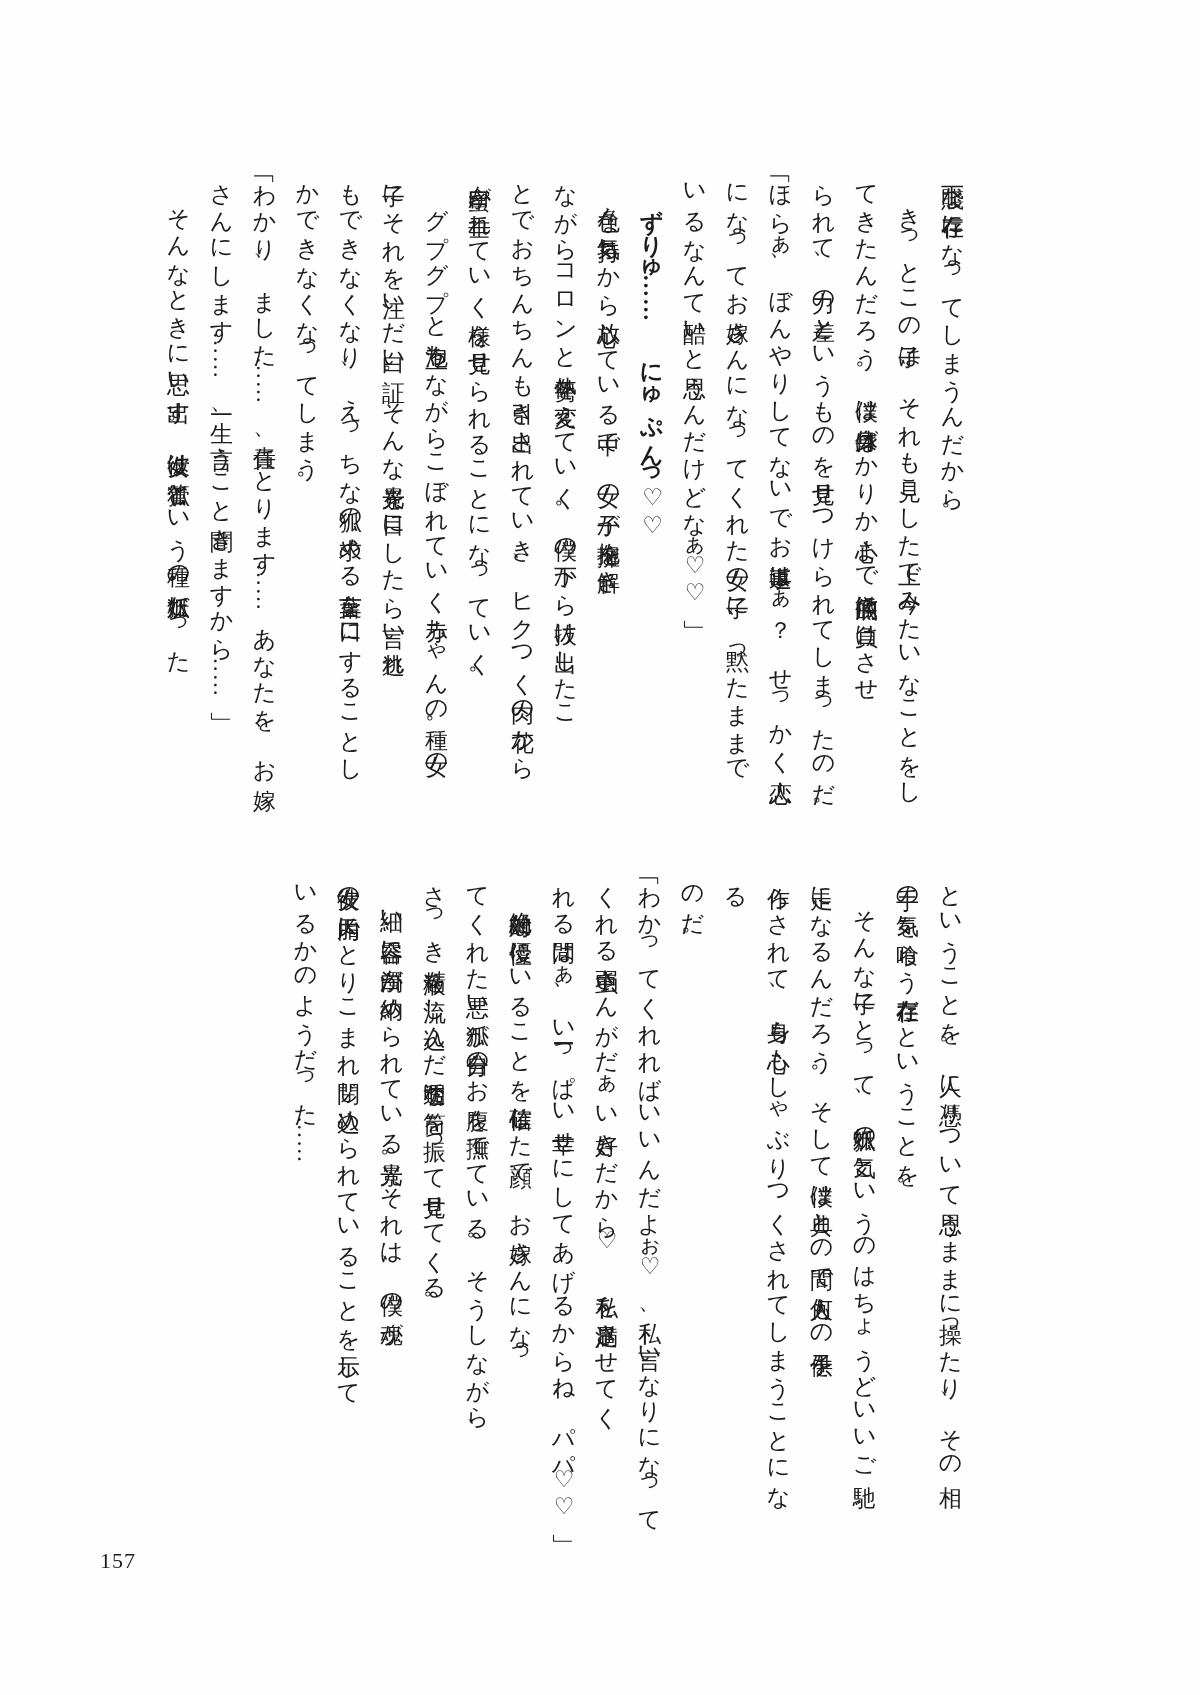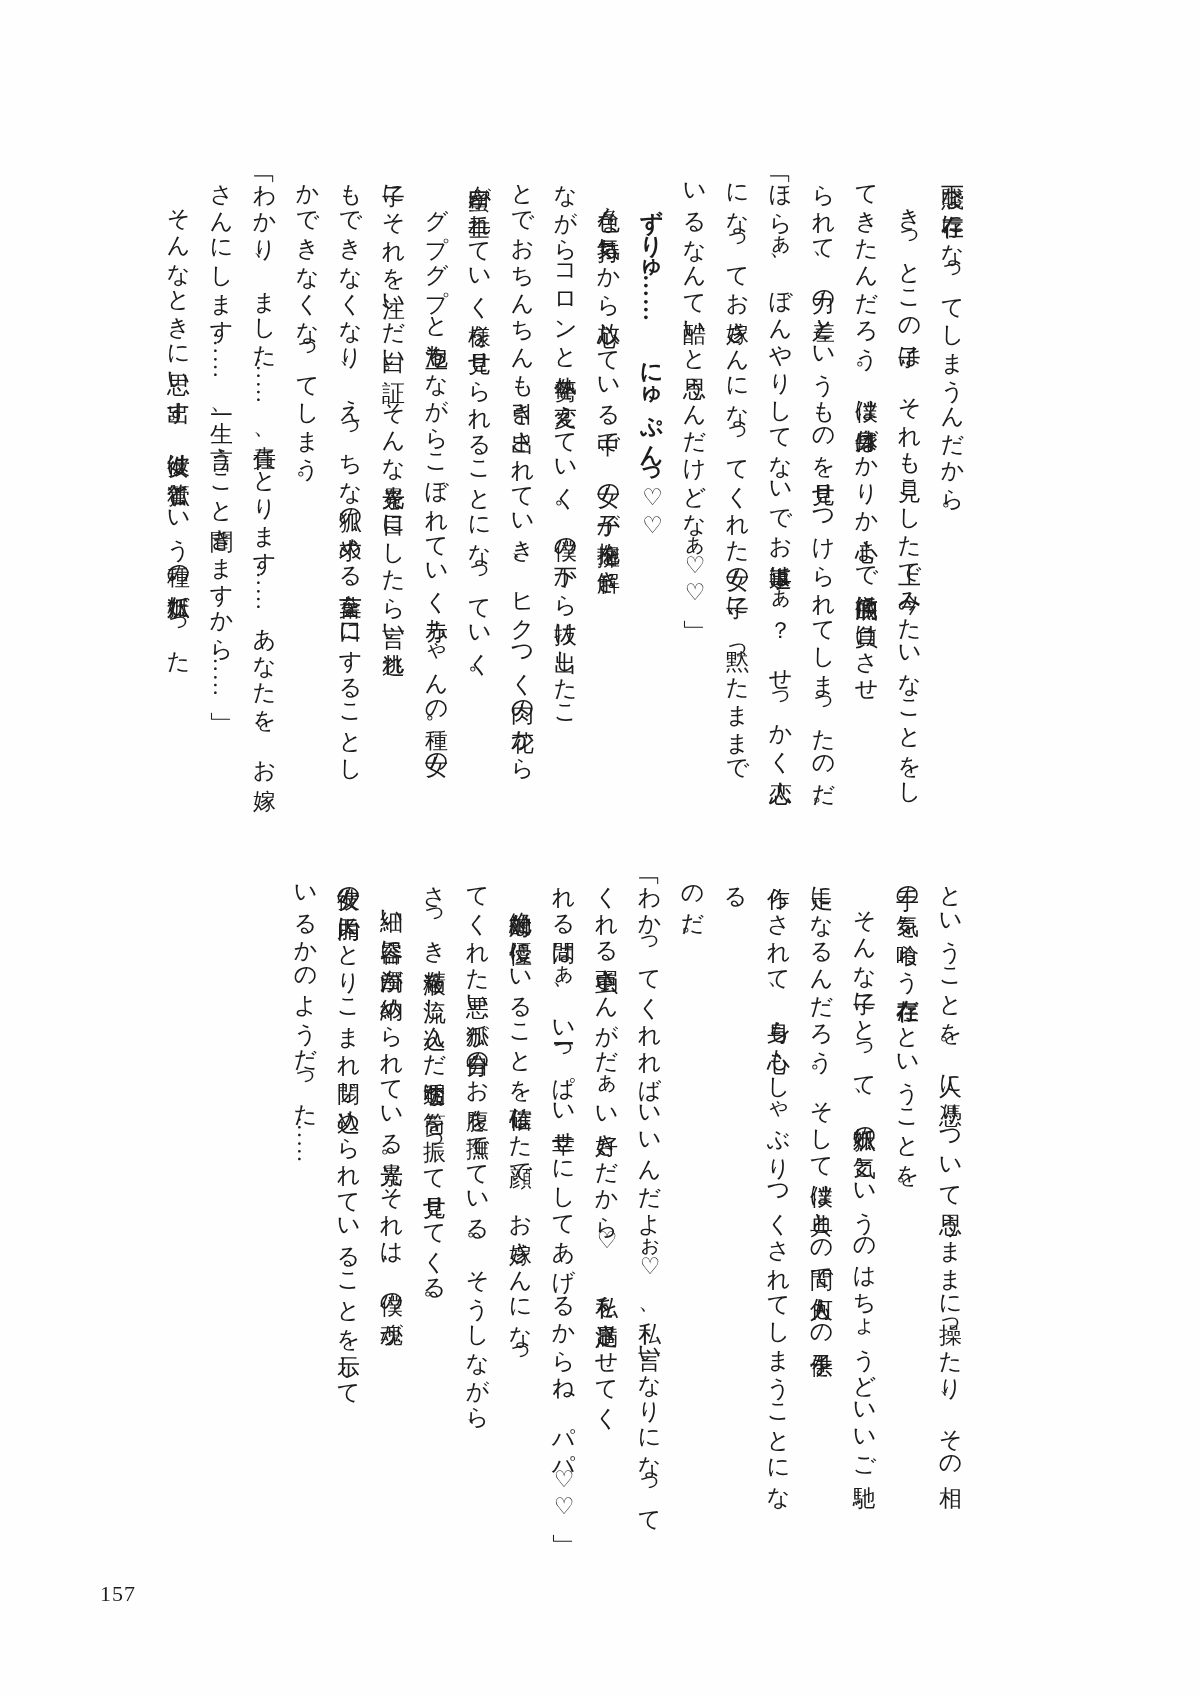--- a/index.html
+++ b/index.html
@@ -45,21 +45,21 @@
     height: 678px;
   }
   .block-bottom {
     top: 870px;
     right: 228px;
     height: 652px;
   }
   .page-number {
     position: absolute;
     left: 100px;
-    top: 1581px;
+    top: 1548px;
     font-size: 22px;
     letter-spacing: 1px;
     color: #1c1c1c;
   }
 </style>
 </head>
 <body>
 
 <div class="page">
   <div class="text-block block-top">

